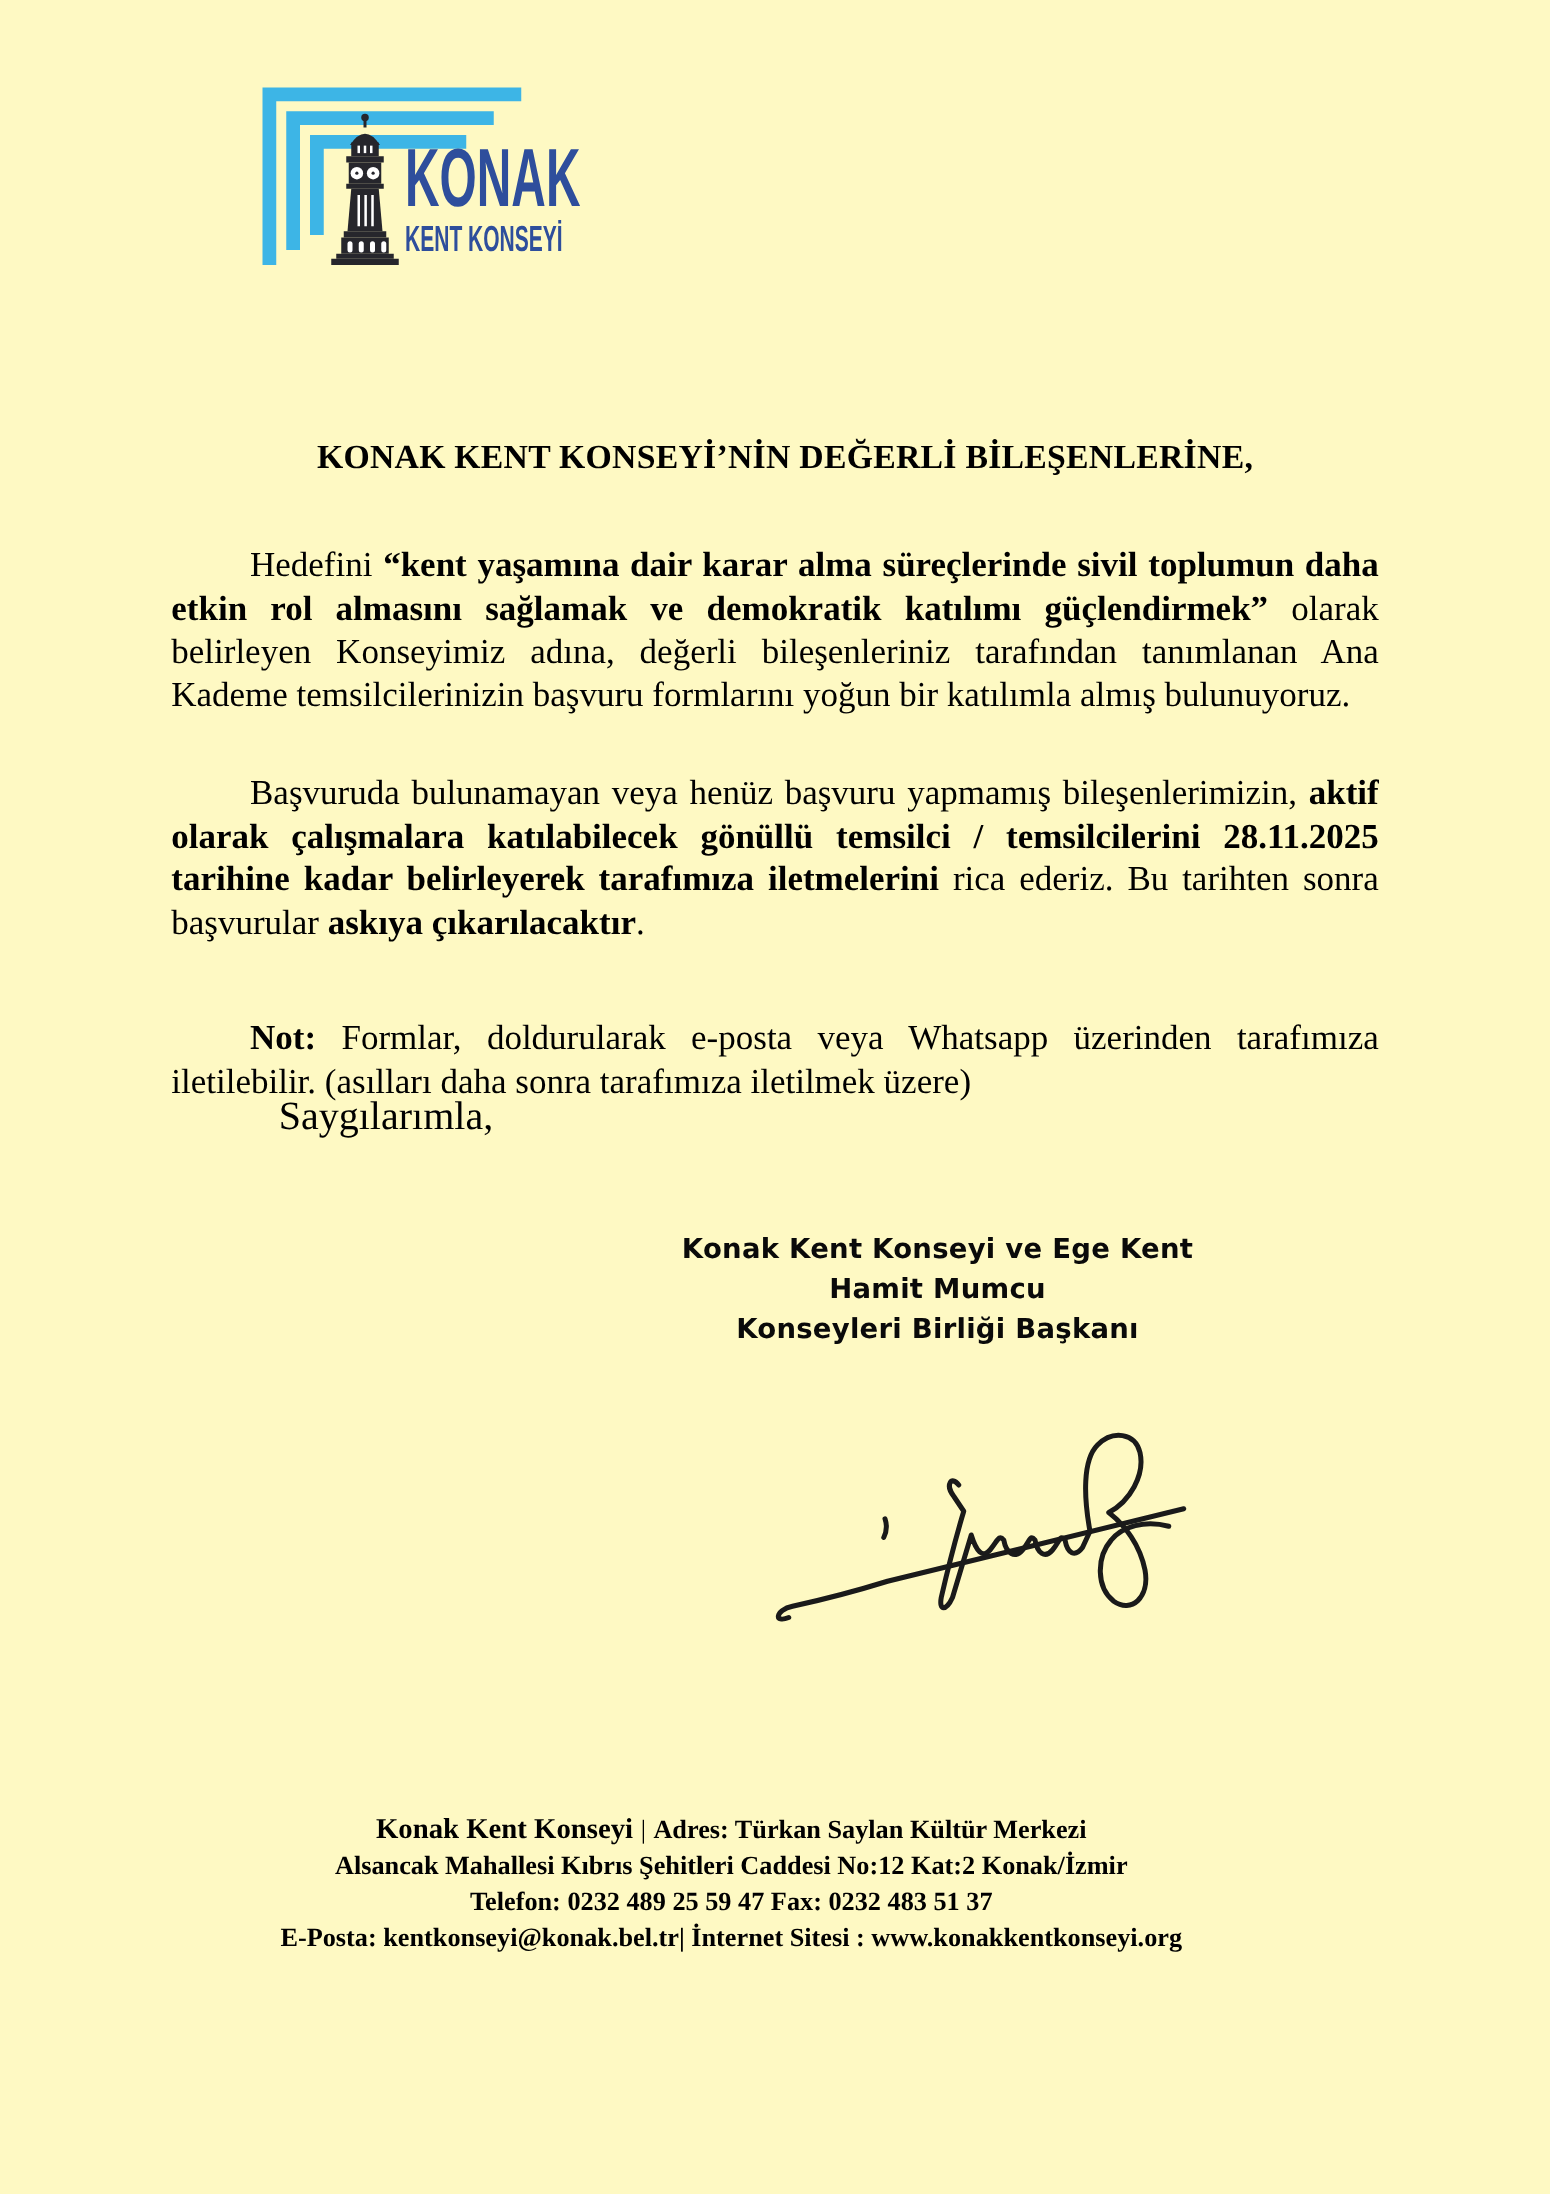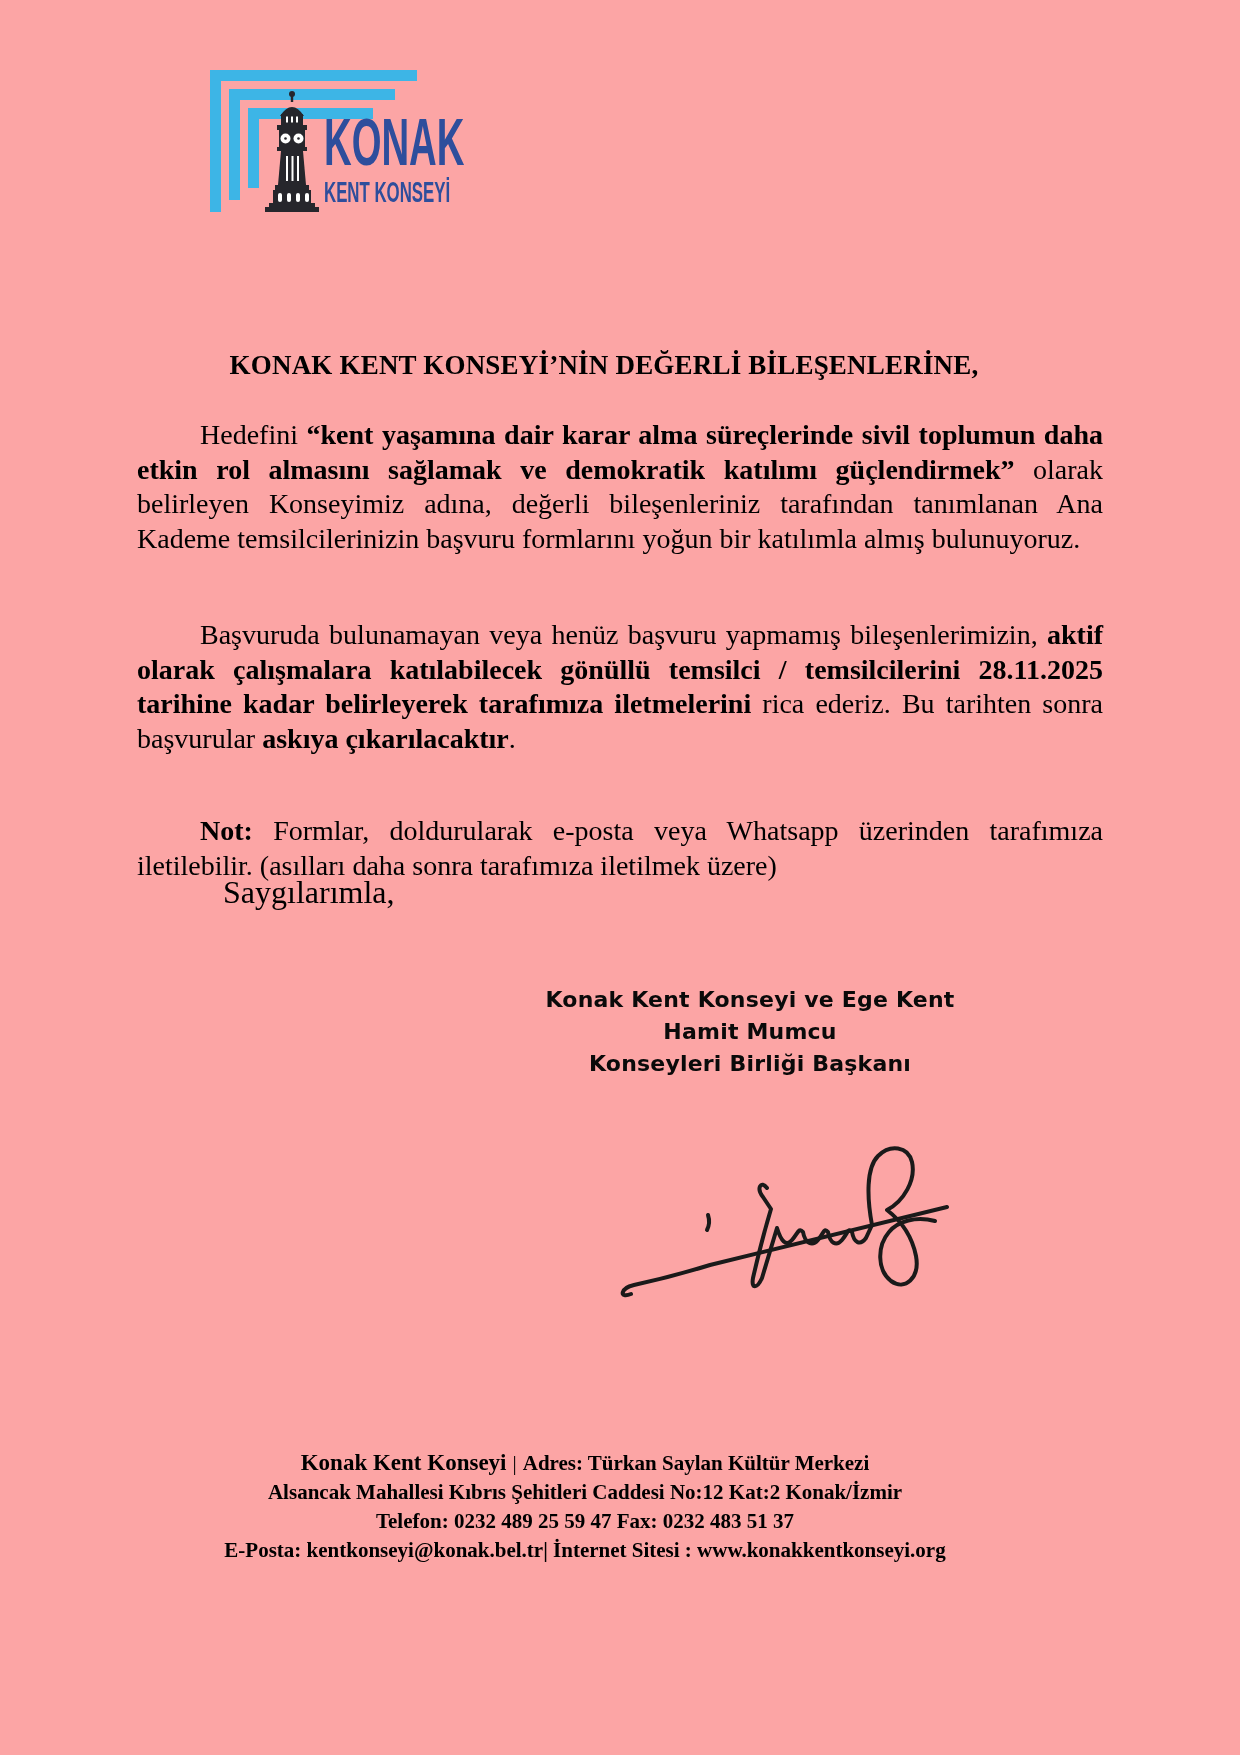--- a/index.html
+++ b/index.html
@@ -1,17 +1,17 @@
 <!DOCTYPE html>
 <html><head>
 <meta charset="utf-8">
 <style>
   html,body { margin:0; padding:0; background:#ffffff; }
   .page {
-    position:relative; width:1240px; height:1755px; background:#fca5a5;
+    position:relative; width:1240px; height:1755px; background:#fef9c3;
     font-family:"Liberation Serif", serif; color:#000; overflow:hidden;
   }
 
   
   .logo { position:absolute; left:204px; top:64px; width:400px; height:150px; }
   .logo svg { display:block; position:absolute; left:0; top:0; }
   .logo-title {
     position:absolute; left:120px; top:40px;
     font-family:"Liberation Sans", sans-serif; font-weight:700; font-size:66px;
     transform:scaleX(0.58); transform-origin:0 0; white-space:nowrap;
@@ -22,28 +22,28 @@
     font-family:"Liberation Sans", sans-serif; font-weight:700; font-size:29px;
     transform:scaleX(0.58); transform-origin:0 0; white-space:nowrap;
     color:#2e4e9c;
   }
 
   
   .meta { position:absolute; left:224px; top:236px; font-size:24px; line-height:33px; }
 
   
   .heading {
-    position:absolute; left:121px; top:350px; width:966px; text-align:center;
+    position:absolute; left:145px; top:350px; width:966px; text-align:center;
     font-weight:700; font-size:27px; letter-spacing:.2px;
   }
   .para {
     position:absolute; left:137px; width:966px;
     font-size:28px; line-height:34.5px; text-align:justify; text-indent:63px;
   }
-  #p1 { top:390px; }
+  #p1 { top:408px; }
   #p2 { top:590px; }
   #p3 { top:786px; }
   .b { font-weight:700; }
   .closing { position:absolute; left:223px; top:874px; font-size:32px; }
 
   
   .sig-block {
     position:absolute; left:480px; top:984px; width:540px; text-align:center;
     font-family:"DejaVu Sans", sans-serif; font-weight:700; font-size:22px;
     line-height:32px; letter-spacing:.2px; color:#0a0a0a;

